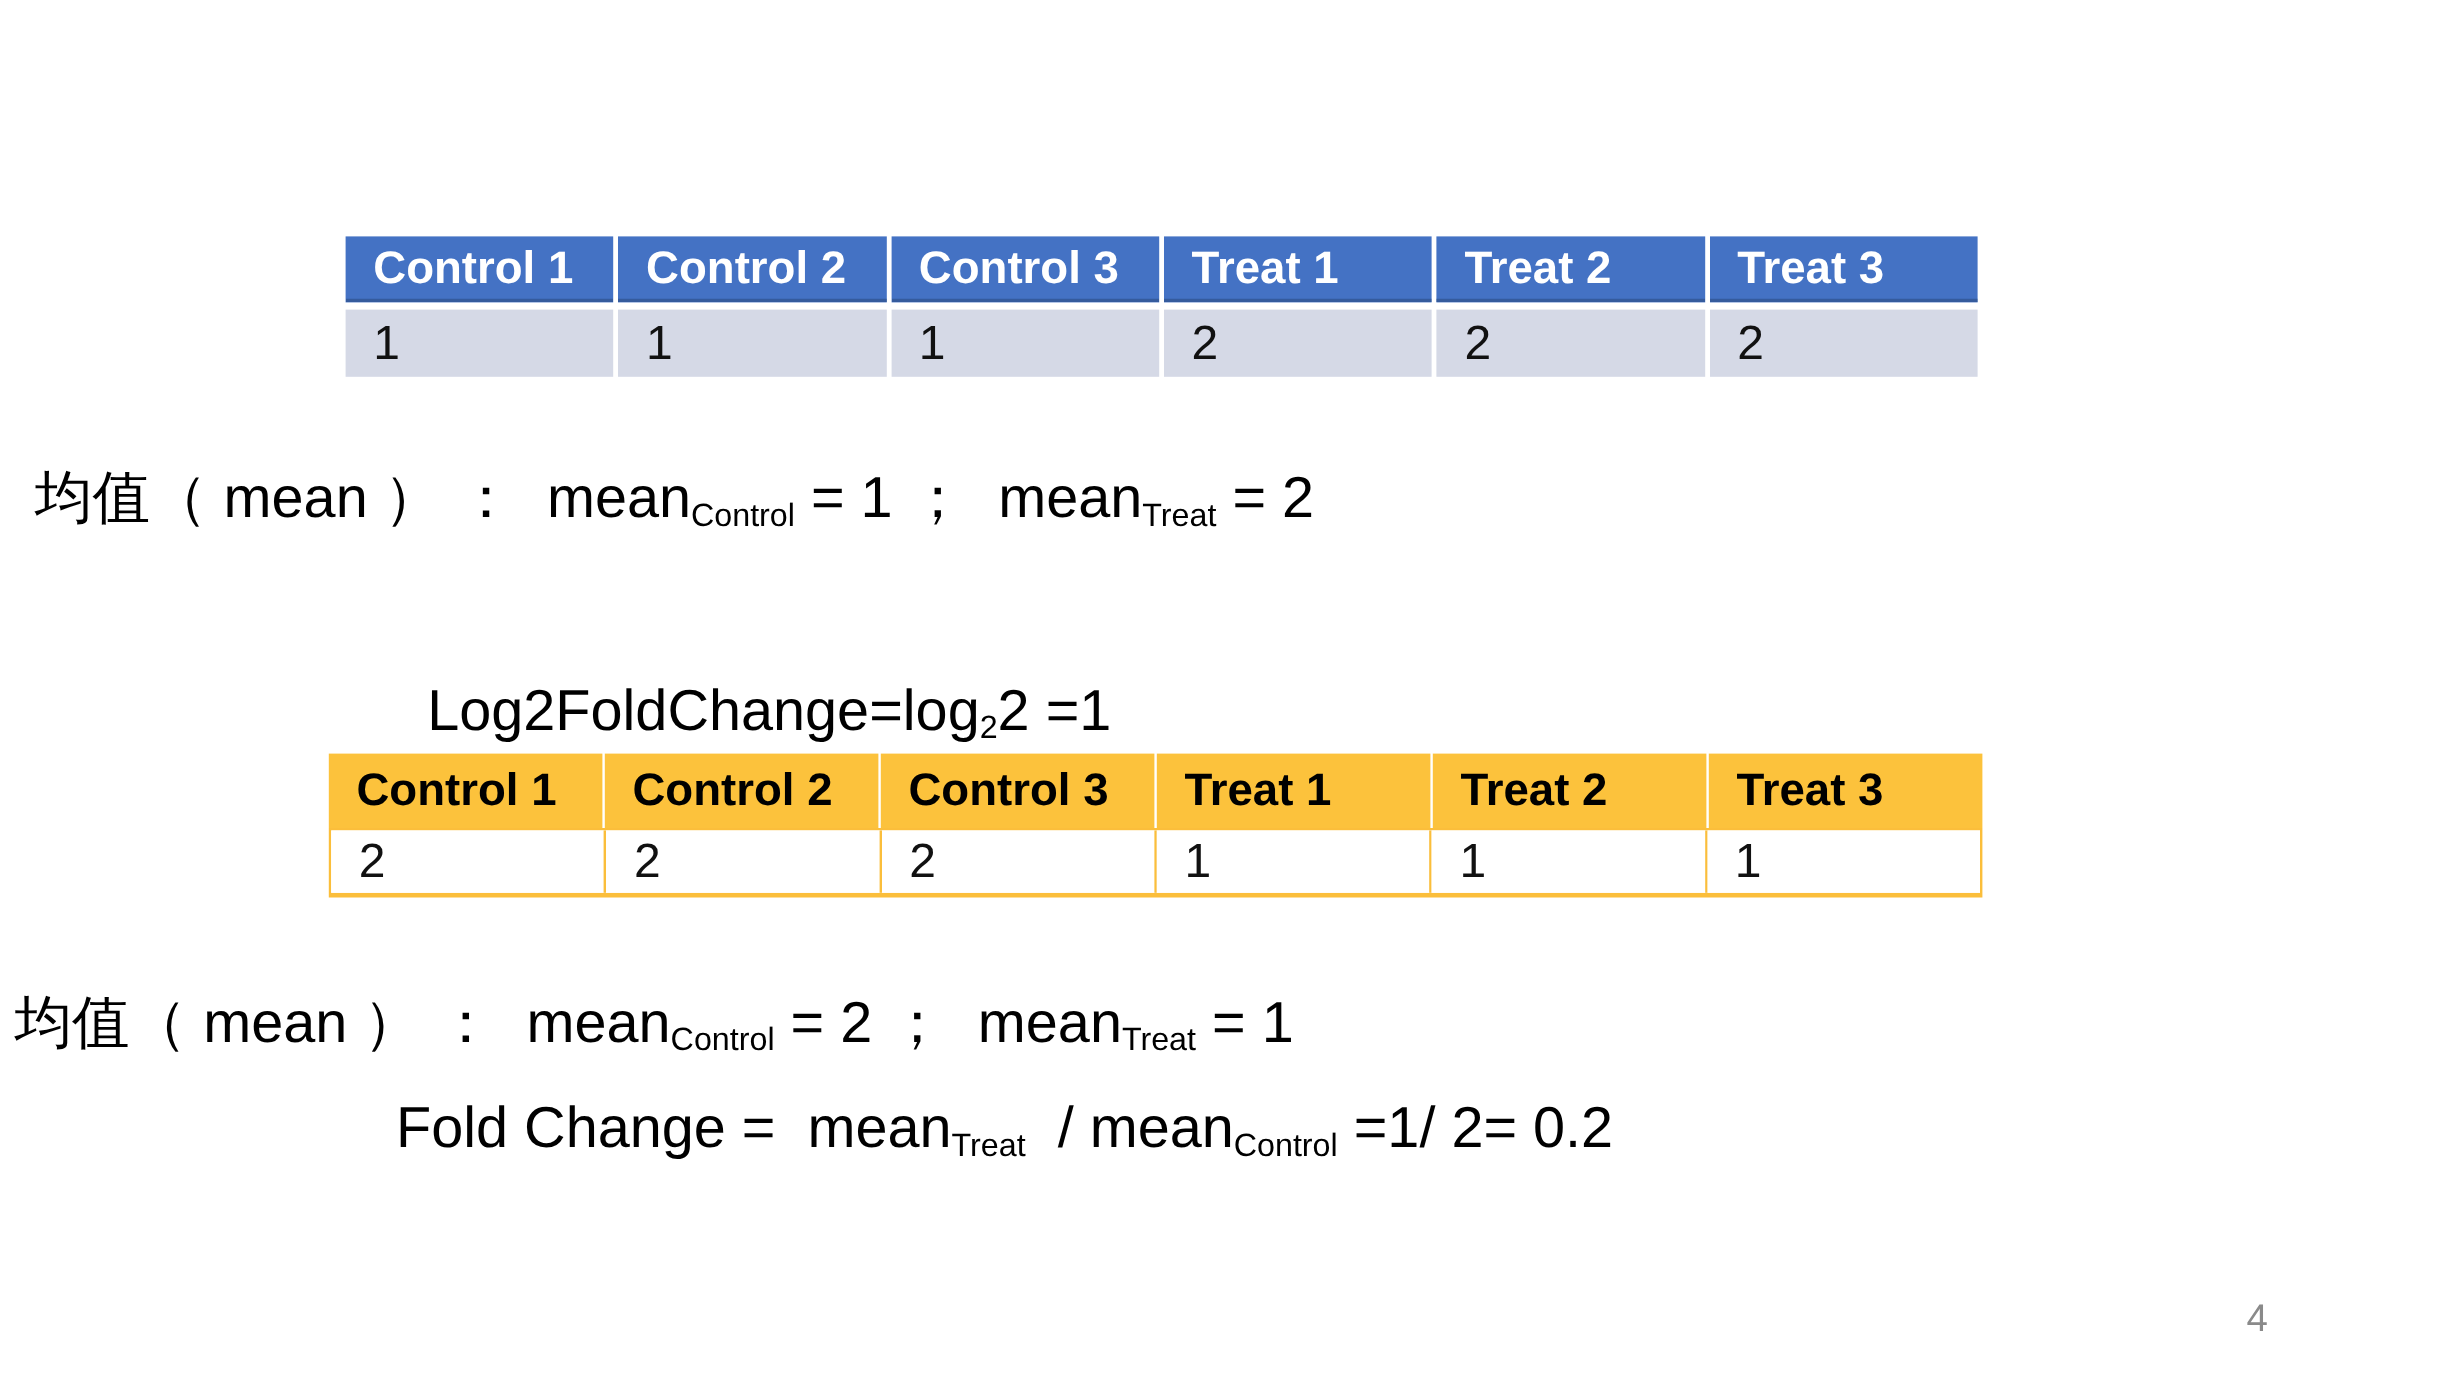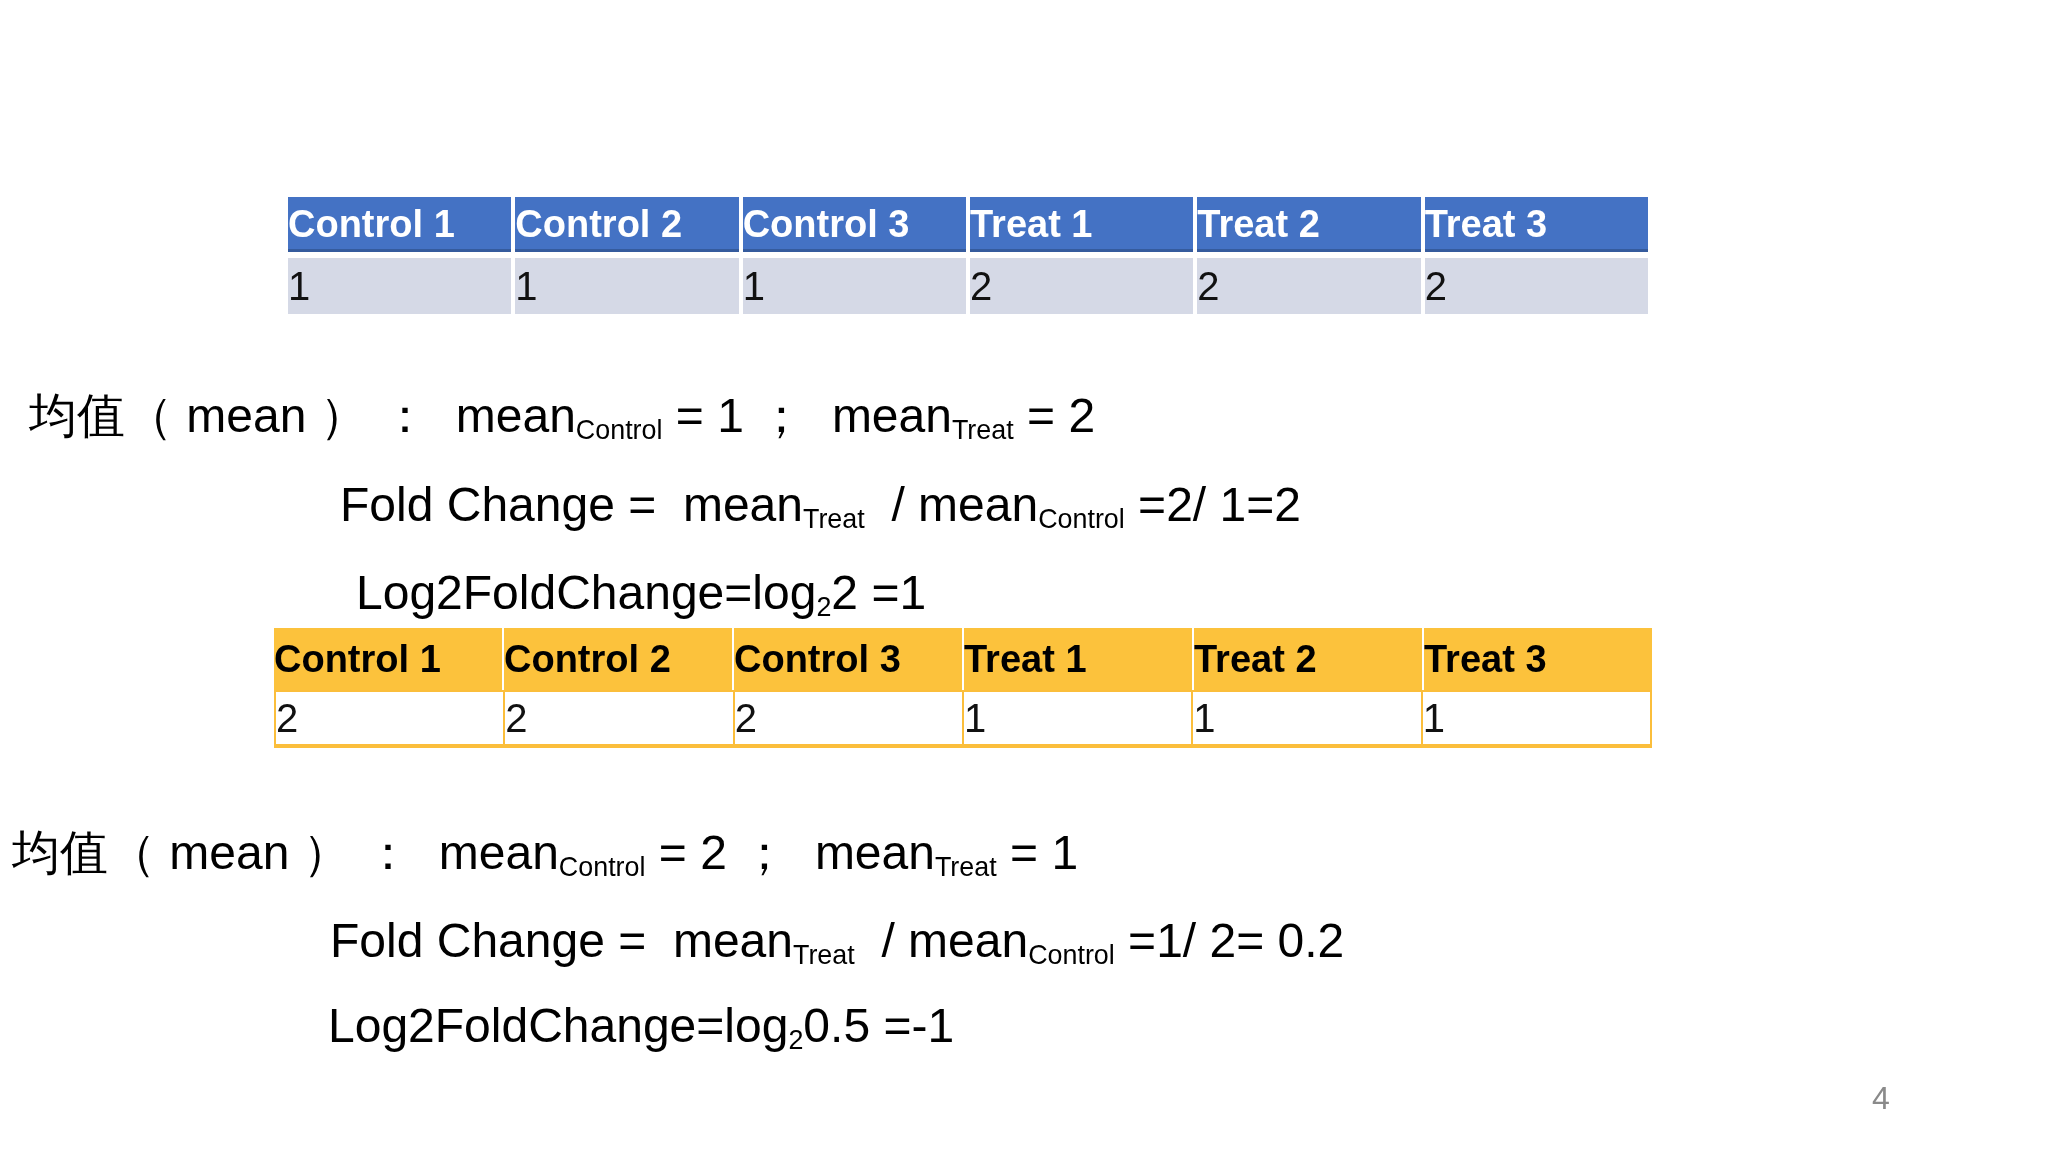--- a/index.html
+++ b/index.html
@@ -8,21 +8,21 @@
     font-family:"Liberation Sans","DejaVu Sans",sans-serif;
     -webkit-font-smoothing:antialiased;
   }
   .slide{position:absolute;inset:0;background:#ffffff;}
 
   
   .tbl{position:absolute;}
   .tbl-top{left:288px;top:197px;width:1360px;}
   .tbl-bottom{left:274px;top:628px;width:1378px;}
   .trow{display:flex;width:100%;}
-  .tcell{flex:1 1 0;display:flex;align-items:center;padding-left:0;box-sizing:border-box;overflow:hidden;}
+  .tcell{flex:1 1 0;display:flex;align-items:center;padding-left:23px;box-sizing:border-box;overflow:hidden;}
 
   
   .tbl-top .trow-head{height:55px;gap:4px;margin-bottom:6px;}
   .tbl-top .trow-head .tcell{font-weight:bold;font-size:38px;box-shadow:inset 0 -3px 0 rgba(42,72,126,.55);}
   .tbl-top .trow-body{height:56px;gap:4px;}
   .tbl-top .trow-body .tcell{font-size:40px;}
 
   
   .tbl-bottom .trow-head{height:62px;gap:2px;}
   .tbl-bottom .trow-head .tcell{font-weight:bold;font-size:38px;}
@@ -64,21 +64,20 @@
         <div class="tcell" style="background: rgb(213, 217, 230); color: rgb(17, 17, 17);">1</div>
         <div class="tcell" style="background: rgb(213, 217, 230); color: rgb(17, 17, 17);">1</div>
         <div class="tcell" style="background: rgb(213, 217, 230); color: rgb(17, 17, 17);">1</div>
         <div class="tcell" style="background: rgb(213, 217, 230); color: rgb(17, 17, 17);">2</div>
         <div class="tcell" style="background: rgb(213, 217, 230); color: rgb(17, 17, 17);">2</div>
         <div class="tcell" style="background: rgb(213, 217, 230); color: rgb(17, 17, 17);">2</div>
       </div>
     </div>
 
   <div class="fline f-b1-mean"><span>均值（ mean ） ：  </span><span>mean</span><span class="sub">Control</span><span> = 1 ；  </span><span>mean</span><span class="sub">Treat</span><span> = 2</span></div>
-  <div class="fline f-b1-fold"><span>Fold Change =  </span><span>mean</span><span class="sub">Treat</span><span>  / </span><span>mean</span><span class="sub">Control</span><span> =2/ 1=2</span></div>
   <div class="fline f-b1-log"><span>Log2FoldChange=log</span><span class="sub">2</span><span>2 =1</span></div>
 
   <div class="tbl tbl-bottom">
       <div class="trow trow-head">
         <div class="tcell" style="background: rgb(252, 194, 60); color: rgb(0, 0, 0);">Control 1</div>
         <div class="tcell" style="background: rgb(252, 194, 60); color: rgb(0, 0, 0);">Control 2</div>
         <div class="tcell" style="background: rgb(252, 194, 60); color: rgb(0, 0, 0);">Control 3</div>
         <div class="tcell" style="background: rgb(252, 194, 60); color: rgb(0, 0, 0);">Treat 1</div>
         <div class="tcell" style="background: rgb(252, 194, 60); color: rgb(0, 0, 0);">Treat 2</div>
         <div class="tcell" style="background: rgb(252, 194, 60); color: rgb(0, 0, 0);">Treat 3</div>
@@ -88,17 +87,16 @@
         <div class="tcell" style="background: rgb(255, 255, 255); color: rgb(17, 17, 17); border-right-color: rgb(251, 190, 59);">2</div>
         <div class="tcell" style="background: rgb(255, 255, 255); color: rgb(17, 17, 17); border-right-color: rgb(251, 190, 59);">2</div>
         <div class="tcell" style="background: rgb(255, 255, 255); color: rgb(17, 17, 17); border-right-color: rgb(251, 190, 59);">1</div>
         <div class="tcell" style="background: rgb(255, 255, 255); color: rgb(17, 17, 17); border-right-color: rgb(251, 190, 59);">1</div>
         <div class="tcell" style="background: rgb(255, 255, 255); color: rgb(17, 17, 17); border-right-color: rgb(251, 190, 59);">1</div>
       </div>
     </div>
 
   <div class="fline f-b2-mean"><span>均值（ mean ） ：  </span><span>mean</span><span class="sub">Control</span><span> = 2 ；  </span><span>mean</span><span class="sub">Treat</span><span> = 1</span></div>
   <div class="fline f-b2-fold"><span>Fold Change =  </span><span>mean</span><span class="sub">Treat</span><span>  / </span><span>mean</span><span class="sub">Control</span><span> =1/ 2= 0.2</span></div>
-  <div class="fline f-b2-log"><span>Log2FoldChange=log</span><span class="sub">2</span><span>0.5 =-1</span></div>
 
   <div class="pagenum" style="color: rgb(138, 138, 138);">4</div>
 
 </div>
 
 </body></html>

